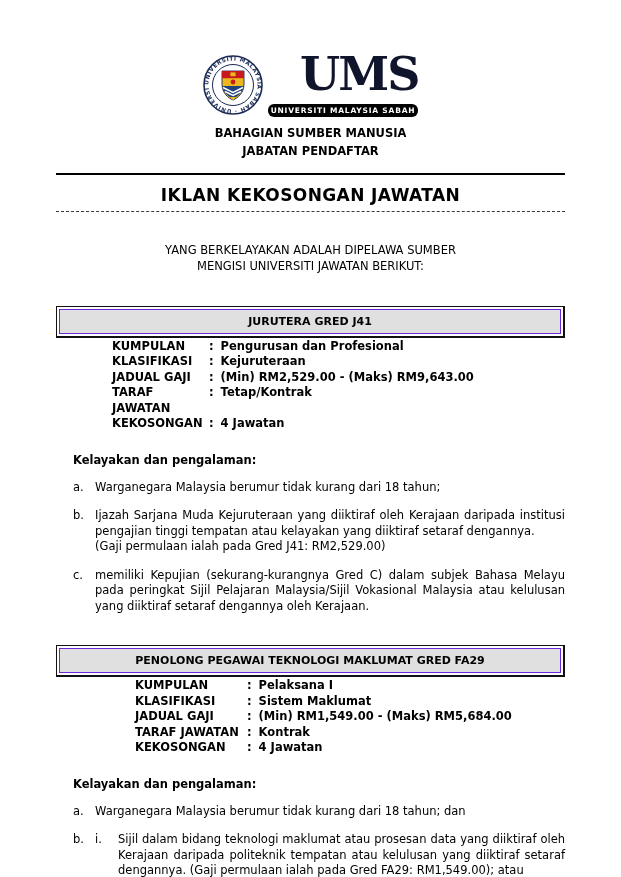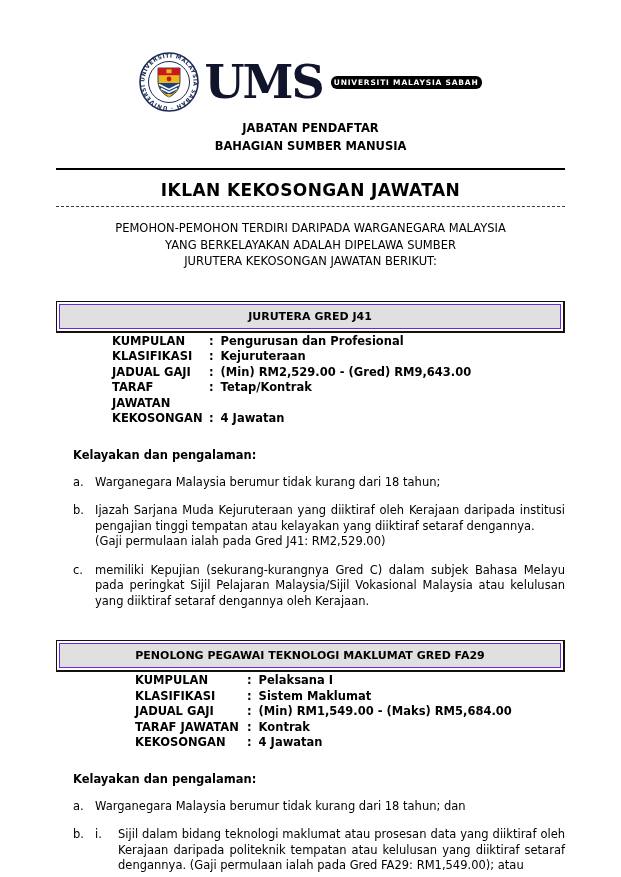--- a/index.html
+++ b/index.html
@@ -5,21 +5,21 @@
   html,body { margin:0; padding:0; background:#ffffff; }
   body {
     width:621px; height:877px; overflow:hidden;
     font-family:"DejaVu Sans", sans-serif; color:#000;
   }
   .page { padding:52px 56px 0 56px; box-sizing:border-box; }
 
   
   .logo-row { display:flex; justify-content:center; align-items:center; gap:5px; }
   .seal { width:60px; height:60px; }
-  .wordmark { display:flex; align-items:center;gap:8px; }
+  .wordmark { display:flex; flex-direction:column; align-items:flex-end;gap:8px; }
   .acronym {
     font-family:"DejaVu Serif", serif; font-weight:bold;
     font-size:46px; line-height:44px; color:#11152c; letter-spacing:-2px;
     text-align:center;
   }
   .strip {
     background:#000; color:#fff; font-size:7.5px; font-weight:bold;
     letter-spacing:0.8px; text-align:center; padding:2px 3px 2px 3px;
     white-space:nowrap;
     border-radius:6px;
@@ -87,33 +87,33 @@
         <path d="M20,32.5 L30,37.5 L40,32.5" fill="none" stroke="#ffffff" stroke-width="1.4"></path>
         <path d="M22,36.5 L30,40.5 L38,36.5" fill="none" stroke="#ffffff" stroke-width="1.4"></path>
         <path d="M27,42 L33,42 L30,45.2 Z" fill="#eab81c"></path>
       </svg>
       <div class="wordmark">
         <div class="acronym">UMS</div>
         <div class="strip">UNIVERSITI MALAYSIA SABAH</div>
       </div>
     </div>
     <div class="dept-block">
+      <div class="dept">BAHAGIAN SUMBER MANUSIA</div>
       <div class="dept">JABATAN PENDAFTAR</div>
-      <div class="dept">BAHAGIAN SUMBER MANUSIA</div>
     </div>
   </header>
 
   <div class="rule-solid"></div>
   <h1 class="title">IKLAN KEKOSONGAN JAWATAN</h1>
   <div class="rule-dashed"></div>
 
   <p class="intro">
-    <span>PEMOHON-PEMOHON TERDIRI DARIPADA WARGANEGARA MALAYSIA</span><br>
+    <br>
     <span>YANG BERKELAYAKAN ADALAH DIPELAWA SUMBER</span><br>
-    <span>JURUTERA KEKOSONGAN JAWATAN BERIKUT:</span>
+    <span>MENGISI UNIVERSITI JAWATAN BERIKUT:</span>
   </p>
 
   <section>
     <div class="job-header-outer">
       <div class="job-header-inner">JURUTERA GRED J41</div>
     </div>
 
     <div class="details details-1">
       <div class="drow">
         <span class="dlabel">KUMPULAN</span>
@@ -121,21 +121,21 @@
           <span class="dvalue">Pengurusan dan Profesional</span>
       </div>
       <div class="drow">
         <span class="dlabel">KLASIFIKASI</span>
           <span class="dcolon">:</span>
           <span class="dvalue">Kejuruteraan</span>
       </div>
       <div class="drow">
         <span class="dlabel">JADUAL GAJI</span>
           <span class="dcolon">:</span>
-          <span class="dvalue">(Min) RM2,529.00 - (Gred) RM9,643.00</span>
+          <span class="dvalue">(Min) RM2,529.00 - (Maks) RM9,643.00</span>
       </div>
       <div class="drow">
         <span class="dlabel">TARAF JAWATAN</span>
           <span class="dcolon">:</span>
           <span class="dvalue">Tetap/Kontrak</span>
       </div>
       <div class="drow">
         <span class="dlabel">KEKOSONGAN</span>
           <span class="dcolon">:</span>
           <span class="dvalue">4 Jawatan</span>

